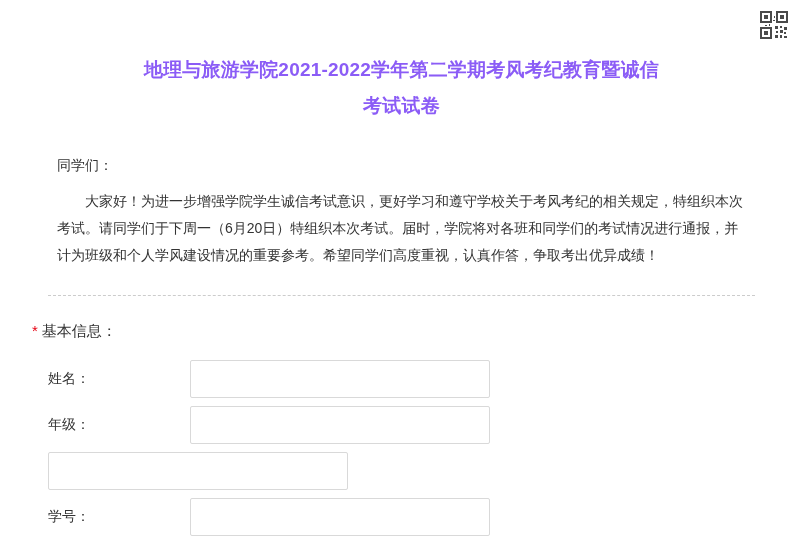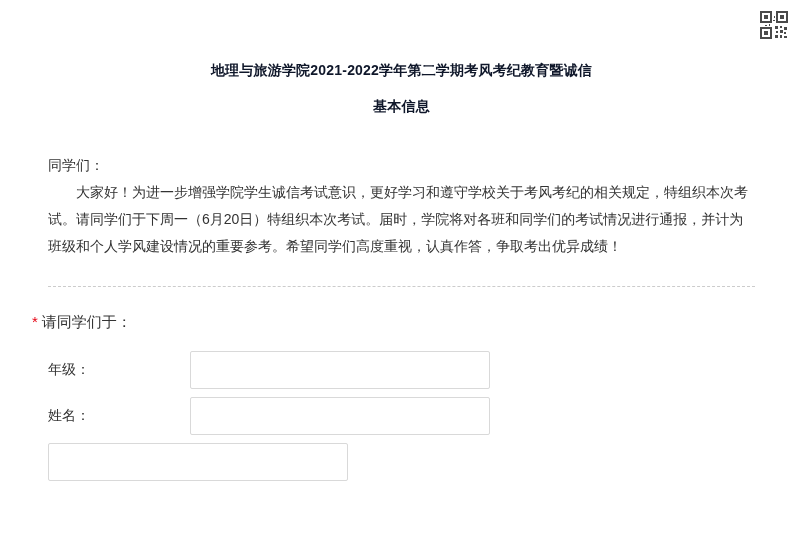--- a/index.html
+++ b/index.html
@@ -33,35 +33,35 @@
   
   .survey {
     padding: 0;
   }
 
   .title-block {
     text-align: center;
     padding: 52px 80px 0 80px;
   }
   .survey-title {
-    color: #0f172a;
-    font-size: 14px;
+    color: #8b5cf6;
+    font-size: 19px;
     font-weight: bold;
     line-height: 36px;
     letter-spacing: 0.2px;
   }
 
   .intro {
     margin: 28px 48px 0 48px;
     font-size: 14px;
     line-height: 27px;
     color: #333333;
   }
   .intro p {
-    margin: 0;
+    margin: 9px;
   }
   .intro .indent {
     text-indent: 2em;
   }
   .strong {
     font-weight: normal;
   }
 
   .divider {
     margin: 26px 48px 0 48px;
@@ -152,46 +152,50 @@
     <rect x="14" y="10" width="2" height="1" fill="#4a4a4a"></rect>
     <rect x="6" y="15" width="2" height="1" fill="#4a4a4a"></rect>
     <rect x="10" y="14" width="1" height="2" fill="#4a4a4a"></rect>
   </svg>
 </div>
 
 <div class="survey">
 
   <div class="title-block">
     <div class="survey-title">地理与旅游学院2021-2022学年第二学期考风考纪教育暨诚信</div>
-    <div class="survey-title">基本信息</div>
+    <div class="survey-title">考试试卷</div>
   </div>
 
   <div class="intro">
     <p>同学们：</p>
     <p class="indent"><span>大家好！为进一步增强学院学生诚信考试意识，更好学习和遵守学校关于考风考纪的相关规定，特组织本次考试。请同学们于</span><span class="strong">下周一（6月20日）</span><span>特组织本次考试。届时，</span><span class="strong">学院将对各班和同学们的考试情况进行通报，并计为班级和个人学风建设情况的重要参考。</span><span>希望同学们高度重视，认真作答，争取考出优异成绩！</span></p>
   </div>
 
   <div class="divider"></div>
 
   <div class="section-head">
     <span class="req-star">*</span>
-    <span class="section-label">请同学们于：</span>
+    <span class="section-label">基本信息：</span>
   </div>
 
   <div class="field-list">
 
     <div class="field-row">
+      <div class="field-label">姓名：</div>
+      <input class="field-input" type="text" placeholder="" style="">
+    </div>
+
+    <div class="field-row">
       <div class="field-label">年级：</div>
       <input class="field-input" type="text" placeholder="" style="">
     </div>
 
     <div class="field-row">
-      <div class="field-label">姓名：</div>
-      <input class="field-input" type="text" placeholder="" style="">
-    </div>
-
-    <div class="field-row">
-      <input class="field-input" type="text" placeholder="" style="">
-    </div>
-
+      <input class="field-input" type="text" placeholder="" style="">
+    </div>
+
+    <div class="field-row">
+      <div class="field-label">学号：</div>
+      <input class="field-input" type="text" placeholder="" style="">
+    </div>
 
   </div>
 </div>
 
 </body></html>

